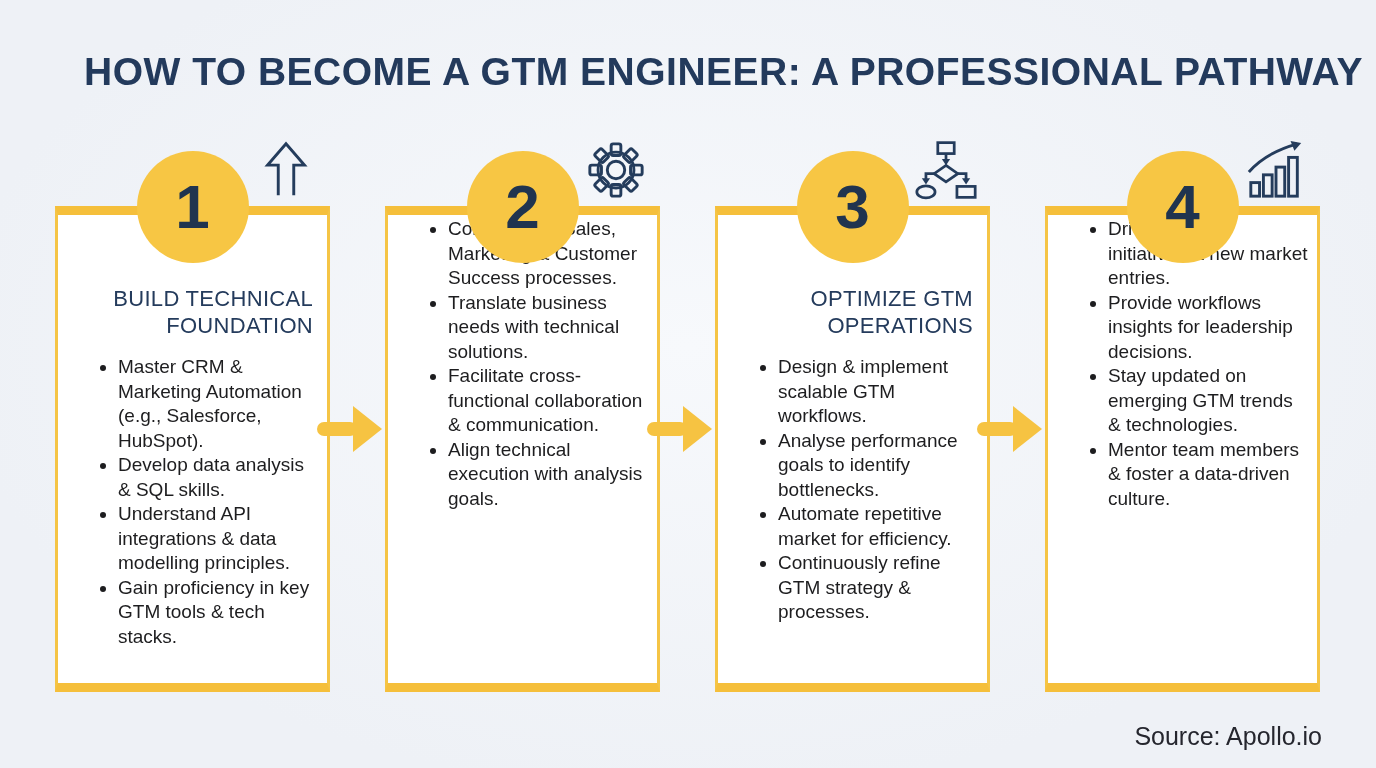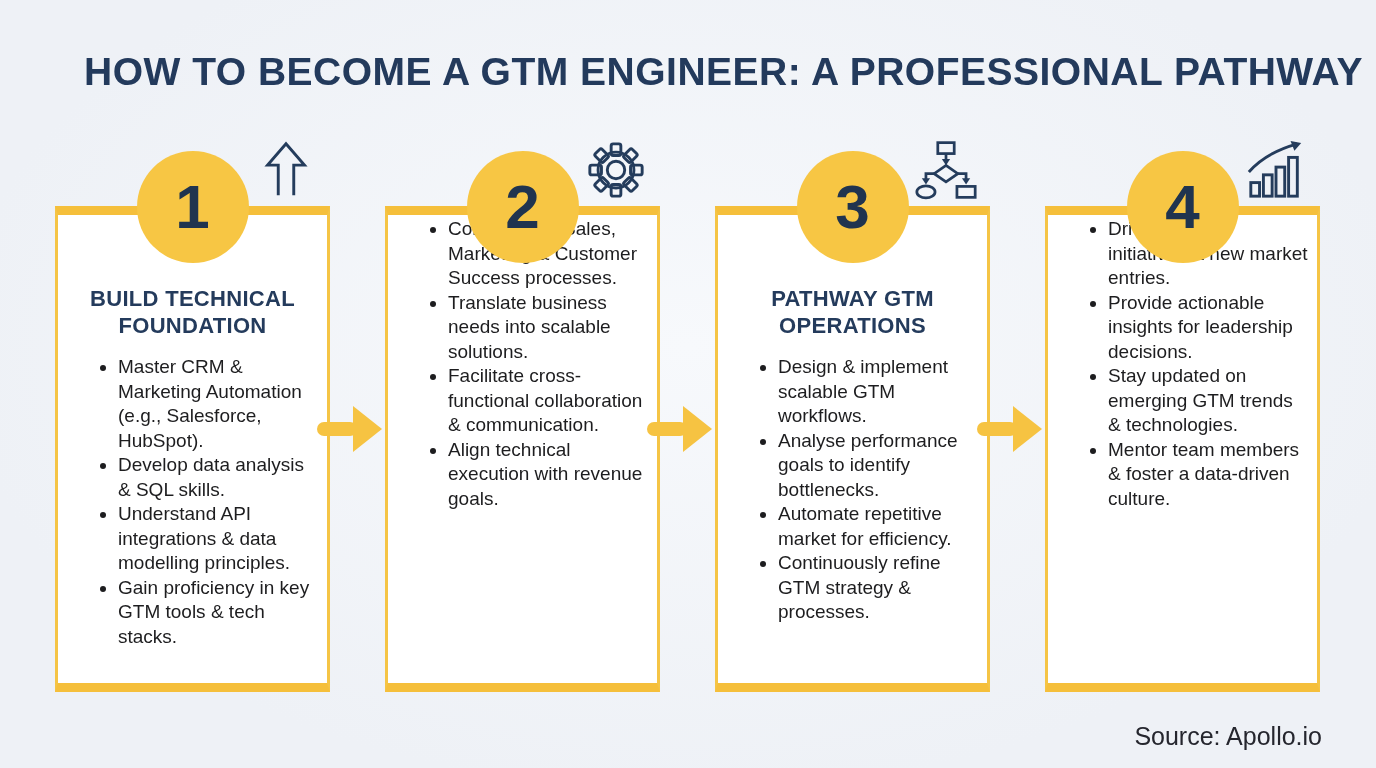--- a/index.html
+++ b/index.html
@@ -63,24 +63,24 @@
     position: absolute;
     top: -77px;
     right: 10px;
     width: 62px;
     height: 64px;
   }
   .step-icon svg { display: block; width: 100%; height: 100%; }
   .card h2 {
     margin-top: 70px;
     height: 68px;
-    text-align: center;
+    text-align: right;
     font-size: 22px;
     line-height: 27px;
-    font-weight: bold;
+    font-weight: normal;
     letter-spacing: 0.3px;
     color: #243b5c;
     padding: 0 14px;
   }
   .card ul {
     margin: 2px 8px 0 0;
     padding-left: 60px;
     list-style: disc;
     color: #1d1d1f;
   }
@@ -147,23 +147,23 @@
           <rect class="ic" x="27" y="47" width="10" height="12" rx="2" fill="#eef1f6" transform="rotate(45 32 32)"></rect>
           <rect class="ic" x="5" y="27" width="12" height="10" rx="2" fill="#eef1f6" transform="rotate(45 32 32)"></rect>
           <rect class="ic" x="47" y="27" width="12" height="10" rx="2" fill="#eef1f6" transform="rotate(45 32 32)"></rect>
         </g>
         <circle class="ic" cx="32" cy="32" r="18.5" fill="#eef1f6"></circle>
         <circle class="ic" cx="32" cy="32" r="9"></circle>
       </svg>
     </div>
     <ul>
       <li>Comprehend Sales, Marketing &amp; Customer Success processes.</li>
-      <li>Translate business needs into scalable solutions.</li>
+      <li>Translate business needs with technical solutions.</li>
       <li>Facilitate cross-functional collaboration &amp; communication.</li>
-      <li>Align technical execution with revenue goals.</li>
+      <li>Align technical execution with analysis goals.</li>
     </ul>
   </div>
 
   <div class="card c3">
     <div class="num-circle">
       <span>3</span>
     </div>
     <div class="step-icon">
       <svg viewBox="0 0 68 64">
         <rect class="ic" x="25" y="2" width="18" height="12" stroke-width="2.8"></rect>
@@ -171,21 +171,21 @@
         <polygon points="29.5,20 38.5,20 34,27" fill="#243c5c" stroke="none"></polygon>
         <polygon class="ic" points="34,27 47,36 34,45 21,36" stroke-width="2.8"></polygon>
         <polyline class="ic" points="21,36 12,36 12,42" stroke-width="2.8"></polyline>
         <polygon points="7.5,41 16.5,41 12,48" fill="#243c5c" stroke="none"></polygon>
         <polyline class="ic" points="47,36 56,36 56,42" stroke-width="2.8"></polyline>
         <polygon points="51.5,41 60.5,41 56,48" fill="#243c5c" stroke="none"></polygon>
         <ellipse class="ic" cx="12" cy="56" rx="10" ry="6.5" stroke-width="2.8"></ellipse>
         <rect class="ic" x="46" y="50" width="20" height="12" stroke-width="2.8"></rect>
       </svg>
     </div>
-    <h2>PATHWAY GTM OPERATIONS</h2>
+    <h2>OPTIMIZE GTM OPERATIONS</h2>
     <ul>
       <li>Design &amp; implement scalable GTM workflows.</li>
       <li>Analyse performance goals to identify bottlenecks.</li>
       <li>Automate repetitive market for efficiency.</li>
       <li>Continuously refine GTM strategy &amp; processes.</li>
     </ul>
   </div>
 
   <div class="card c4">
     <div class="num-circle">
@@ -196,21 +196,21 @@
         <rect class="ic" x="6" y="45" width="9" height="14" stroke-width="2.8"></rect>
         <rect class="ic" x="19" y="37" width="9" height="22" stroke-width="2.8"></rect>
         <rect class="ic" x="32" y="29" width="9" height="30" stroke-width="2.8"></rect>
         <rect class="ic" x="45" y="19" width="9" height="40" stroke-width="2.8"></rect>
         <path class="ic" d="M4 34 C 18 18, 36 10, 54 5" stroke-width="2.8"></path>
         <polygon points="47,2 58,4 51,12" fill="#243c5c" stroke="none"></polygon>
       </svg>
     </div>
     <ul>
       <li>Drive strategic initiatives &amp; new market entries.</li>
-      <li>Provide actionable insights for leadership decisions.</li>
+      <li>Provide workflows insights for leadership decisions.</li>
       <li>Stay updated on emerging GTM trends &amp; technologies.</li>
       <li>Mentor team members &amp; foster a data-driven culture.</li>
     </ul>
   </div>
 
   <div class="connector a1">
     <svg viewBox="0 0 68 56">
       <rect x="1" y="21" width="40" height="14" rx="7" fill="#f6c342"></rect>
       <polygon points="37,5 66,28 37,51" fill="#f6c342"></polygon>
     </svg>

